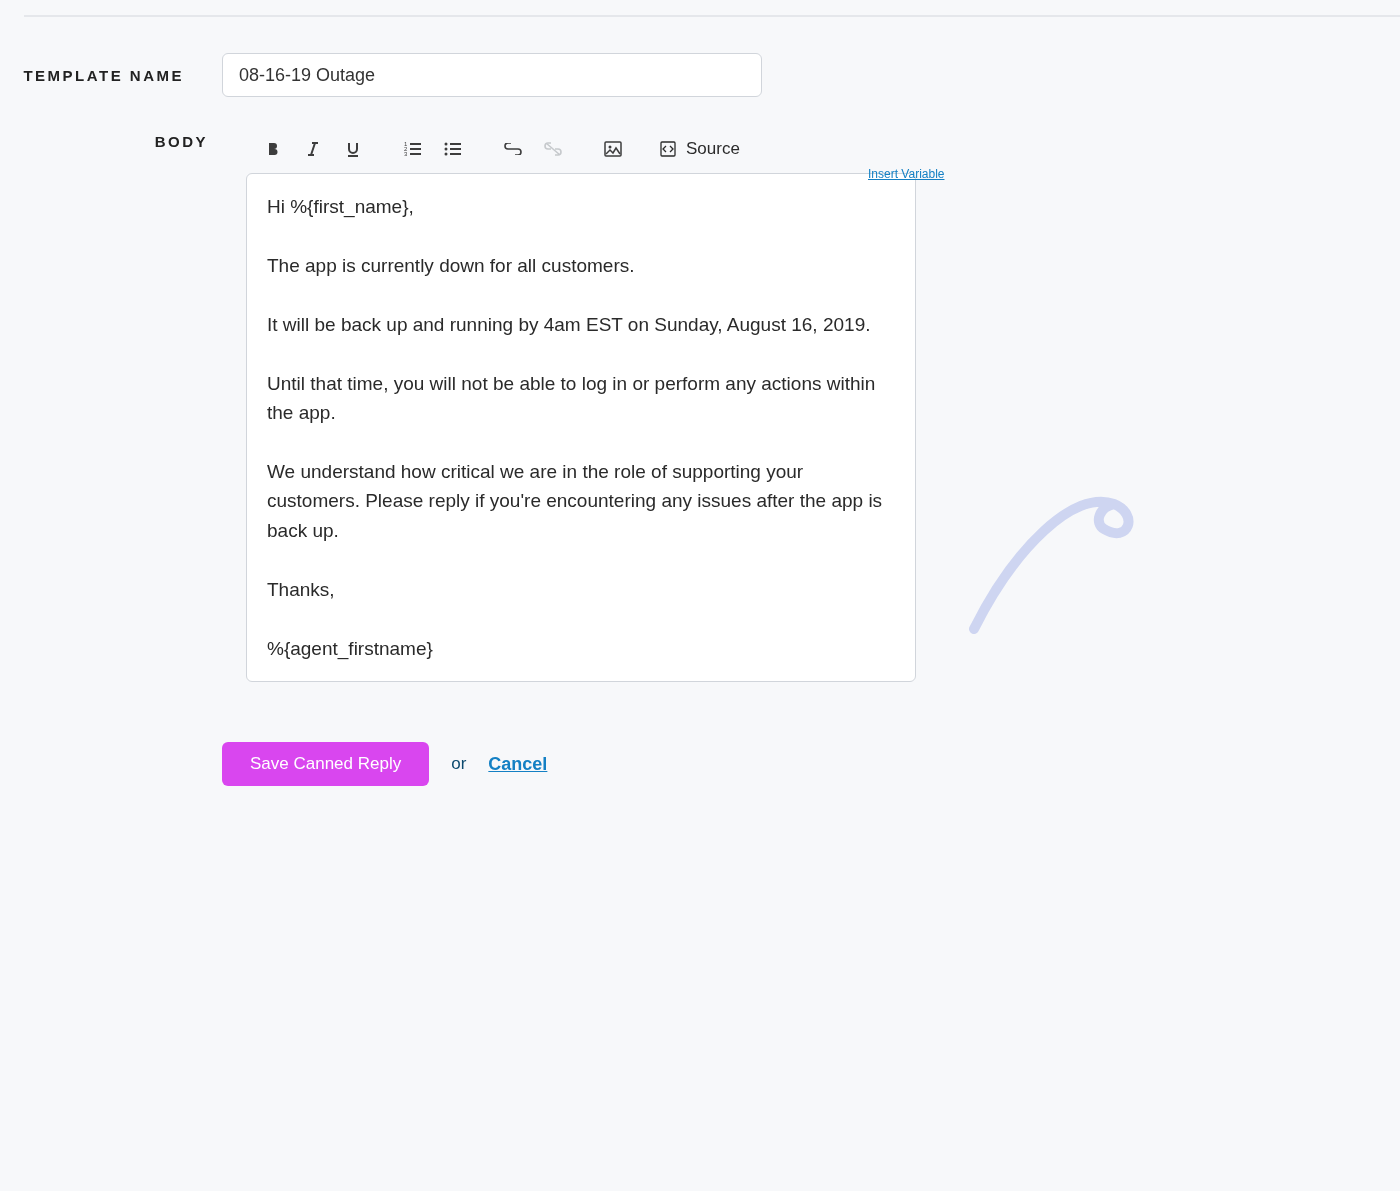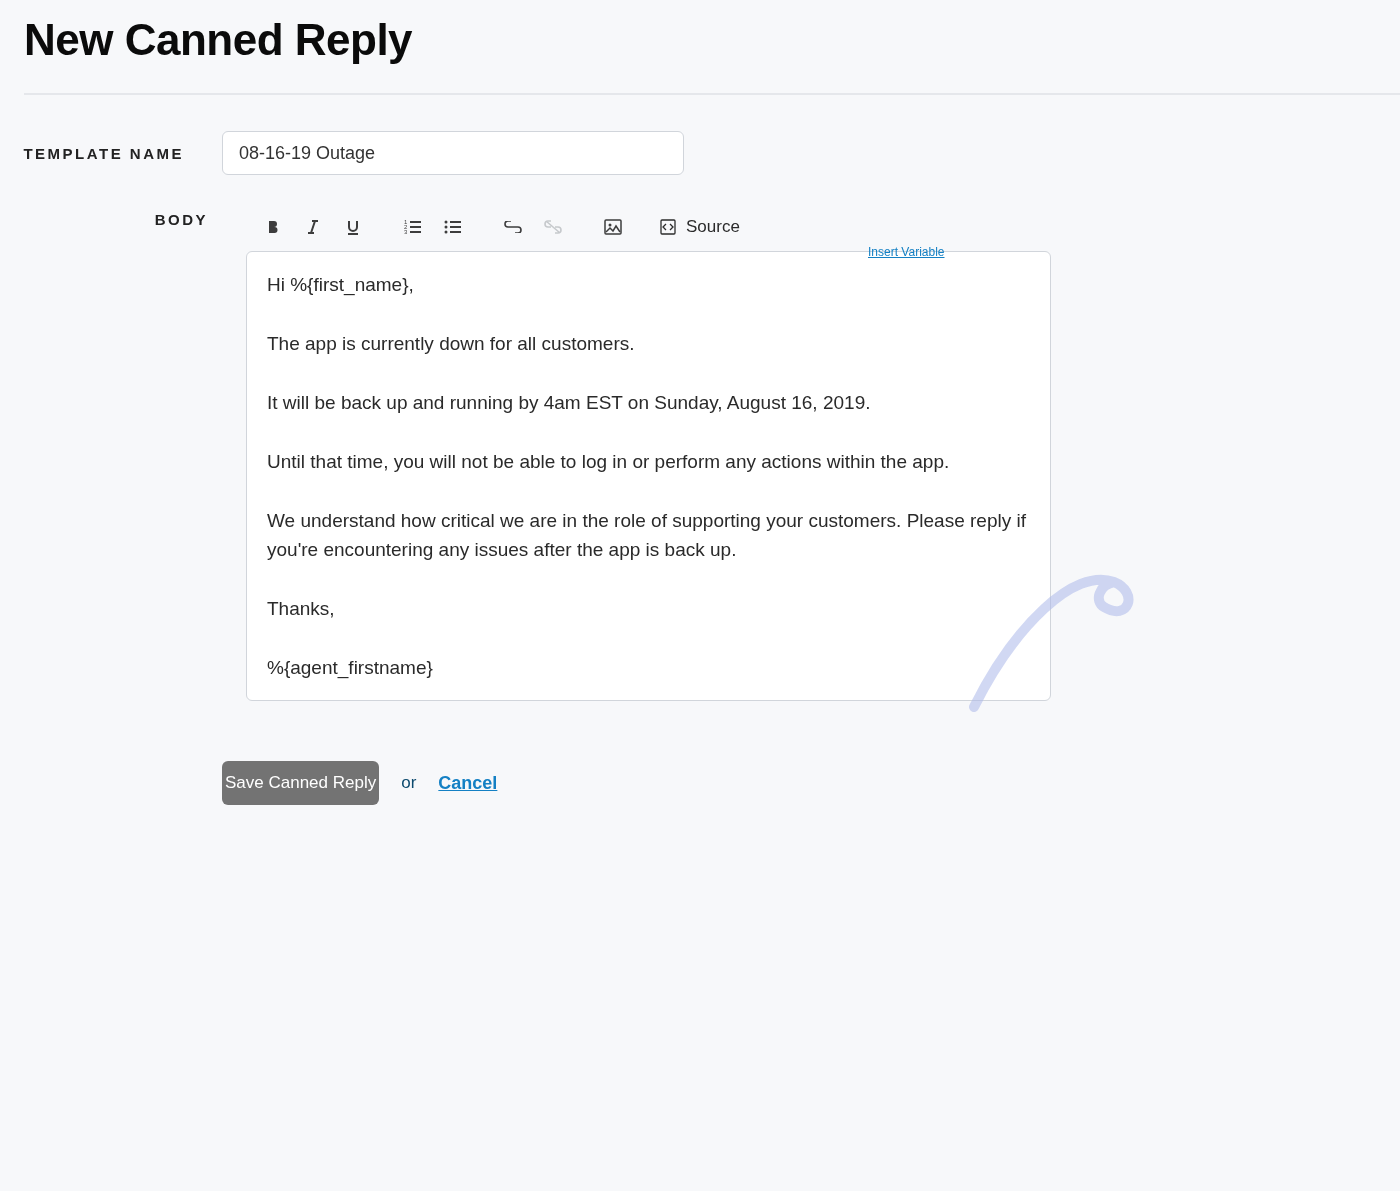--- a/index.html
+++ b/index.html
@@ -61,21 +61,21 @@
   }
   .select-caret {
     position: absolute;
     right: 18px;
     top: 50%;
     transform: translateY(-50%);
     pointer-events: none;
     color: #6b7280;
   }
   .text-input {
-    width: 462px;
+    width: 540px;
     height: 44px;
     border: 1px solid #d1d5db;
     border-radius: 6px;
     background: #fff;
     padding: 0 16px;
     font-size: 18px;
     color: #333;
   }
   .help-icon {
     display: inline-flex;
@@ -115,21 +115,21 @@
   .tb-source {
     display: inline-flex;
     align-items: center;
     gap: 10px;
     cursor: pointer;
     font-size: 17px;
     color: #2b2b2b;
   }
   .tb-sep { width: 6px; }
   .editor {
-    width: 805px;
+    width: 670px;
     min-height: 424px;
     border: 1px solid #d1d5db;
     border-radius: 6px;
     background: #fff;
     padding: 18px 20px;
     font-size: 19px;
     line-height: 1.55;
     color: #2a2a2a;
     white-space: pre-wrap;
     outline: none;
@@ -145,25 +145,25 @@
     cursor: pointer;
   }
   .actions {
     margin-left: 222px;
     margin-top: 60px;
     display: flex;
     align-items: center;
     gap: 22px;
   }
   .btn-primary {
-    background: #737373;
+    background: #d946ef;
     color: #fff;
     border: none;
     border-radius: 6px;
-    padding: 12px 3px;
+    padding: 12px 28px;
     font-size: 17px;
     font-weight: 500;
     cursor: pointer;
   }
   .or-text { color: #0c4a6e; font-size: 17px; }
   .cancel-link {
     color: #1480c4;
     text-decoration: underline;
     font-size: 18px;
     cursor: pointer;
@@ -178,21 +178,20 @@
   }
   .row-name { padding-top: 36px; padding-bottom: 12px; }
   .row-subject { padding-top: 14px; padding-bottom: 16px; }
   .row-body { padding-top: 16px; padding-bottom: 0; }
   .label-body-offset { padding-top: 8px; }
 </style>
 </head>
 <body>
 
 <div class="container">
-  <h1 class="page-title">New Canned Reply</h1>
   <hr class="divider">
 
 
   <hr class="divider">
 
   <div class="form-row row-name">
     <div class="label-col">TEMPLATE NAME</div>
     <div class="control-col">
       <input type="text" class="text-input" value="08-16-19 Outage" style="">
     </div>

